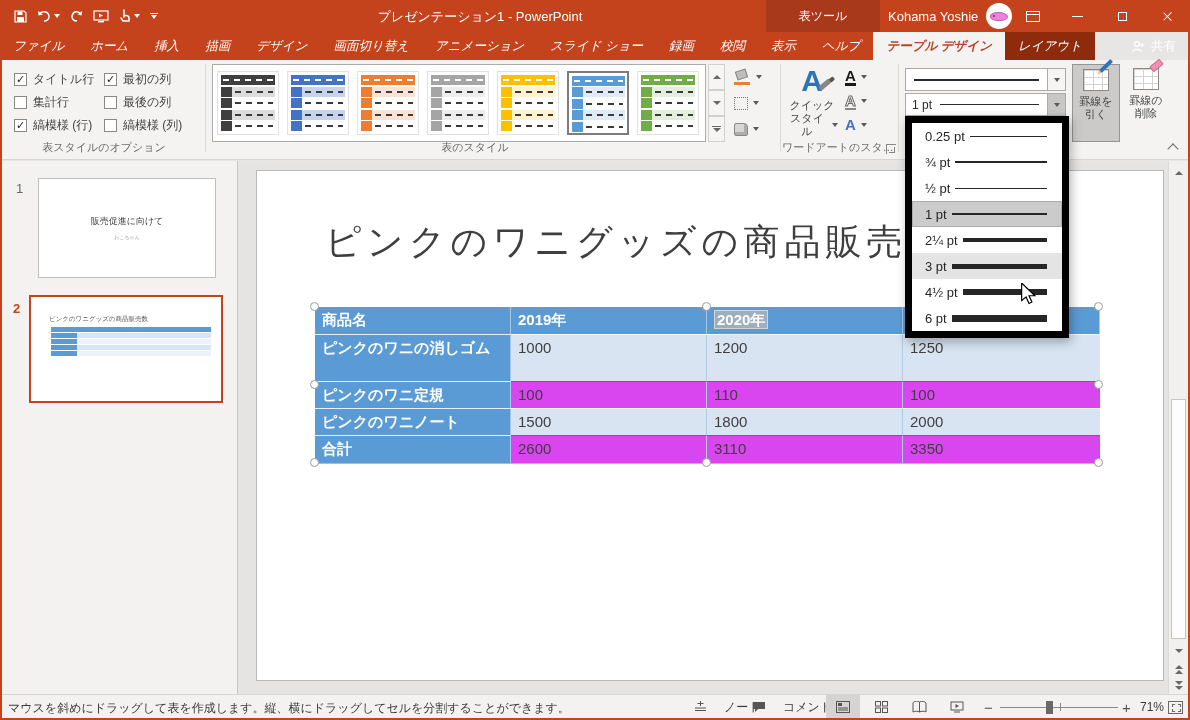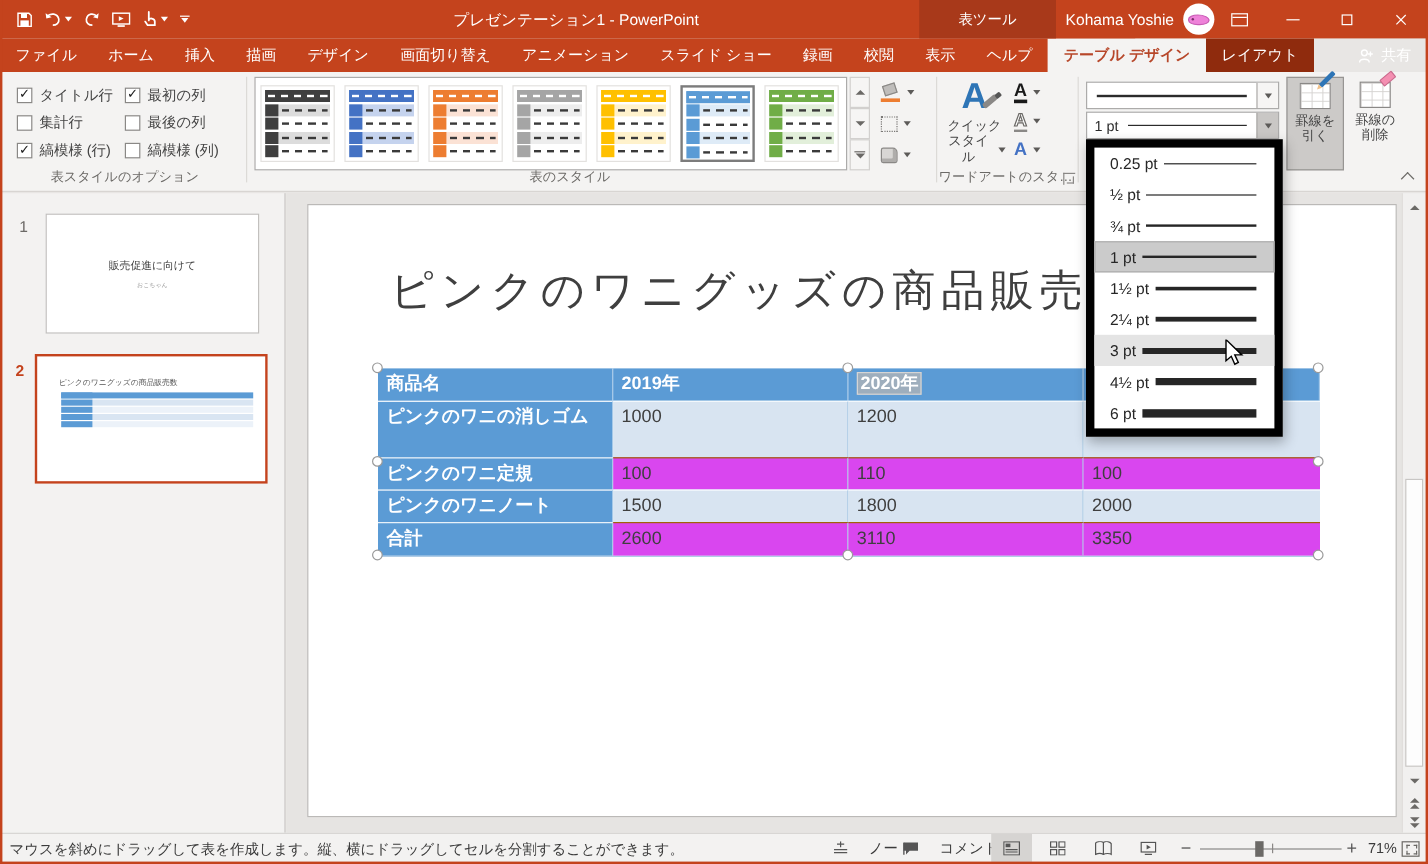--- a/index.html
+++ b/index.html
@@ -25,21 +25,21 @@
   .winbtn { width:45px; height:32px; display:flex; align-items:center; justify-content:center; }
   .ico-min { width:11px; height:1px; background:#fff; }
   .ico-max { width:9px; height:9px; border:1px solid #fff; }
   .ico-close { position:relative; width:11px; height:11px; }
   .ico-close:before,.ico-close:after { content:""; position:absolute; left:5px; top:0; width:1.4px; height:11px; background:#fff; }
   .ico-close:before { transform:rotate(45deg); } .ico-close:after { transform:rotate(-45deg); }
   .ico-ribopt { width:14px; height:11px; border:1px solid #fff; position:relative; }
   .ico-ribopt:before { content:""; position:absolute; left:0; top:2px; width:12px; height:1px; background:#fff; }
 
   
-  .tabrow { position:absolute; left:0; top:32px; width:946px; height:28px; background:#C4431D; display:flex; align-items:stretch; z-index:19; }
+  .tabrow { position:absolute; left:0; top:32px; width:946px; height:28px; background:#C4431D; display:flex; align-items:stretch; z-index:19;font-style:italic; }
   .tab { color:#fff; font-size:12.5px; padding:0 13px; display:flex; align-items:center; cursor:default; white-space:nowrap; }
   .tab.active { background:#F4F3F2; color:#B7472A; font-weight:bold; }
   .tab.contextual { background:#8F2B0D; }
   .tellme { position:absolute; left:956px; top:32px; height:28px; display:flex; align-items:center; gap:7px; color:#fff; font-size:12.5px; }
   .share { position:absolute; right:14px; top:32px; height:28px; display:flex; align-items:center; gap:6px; color:#fff; font-size:12.5px; }
 
   
   .ribbon { position:absolute; left:0; top:60px; width:1190px; height:100px; background:#F4F3F2; border-bottom:1px solid #D8D5D2; z-index:18; }
   .gsep { position:absolute; top:4px; width:1px; height:88px; background:#DCDAD7; }
   .glabel { position:absolute; bottom:4px; font-size:11px; color:#6b6966; text-align:center; white-space:nowrap; }
@@ -507,34 +507,30 @@
         </div>
       </div>
   </div>
 
   <div class="dropdown">
     <div class="dd-item">
       <span class="dd-label">0.25 pt</span>
         <span class="dd-line" style="height:1px;"></span>
     </div>
     <div class="dd-item">
+      <span class="dd-label">¾ pt</span>
+        <span class="dd-line" style="height:2px;"></span>
+    </div>
+    <div class="dd-item">
       <span class="dd-label">½ pt</span>
         <span class="dd-line" style="height:1px;"></span>
-    </div>
-    <div class="dd-item">
-      <span class="dd-label">¾ pt</span>
-        <span class="dd-line" style="height:2px;"></span>
     </div>
     <div class="dd-item sel">
       <span class="dd-label">1 pt</span>
         <span class="dd-line" style="height:2px;"></span>
-    </div>
-    <div class="dd-item">
-      <span class="dd-label">1½ pt</span>
-        <span class="dd-line" style="height:3px;"></span>
     </div>
     <div class="dd-item">
       <span class="dd-label">2¼ pt</span>
         <span class="dd-line" style="height:4px;"></span>
     </div>
     <div class="dd-item hov">
       <span class="dd-label">3 pt</span>
         <span class="dd-line" style="height:5px;"></span>
     </div>
     <div class="dd-item">

